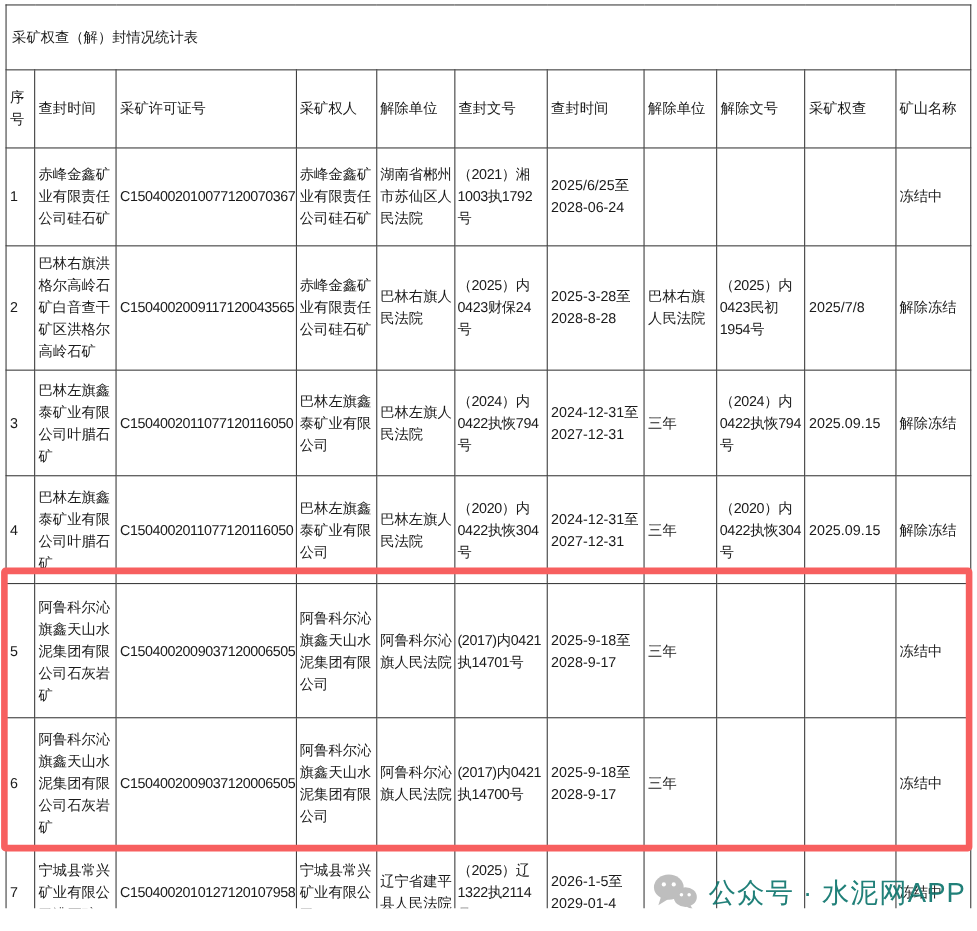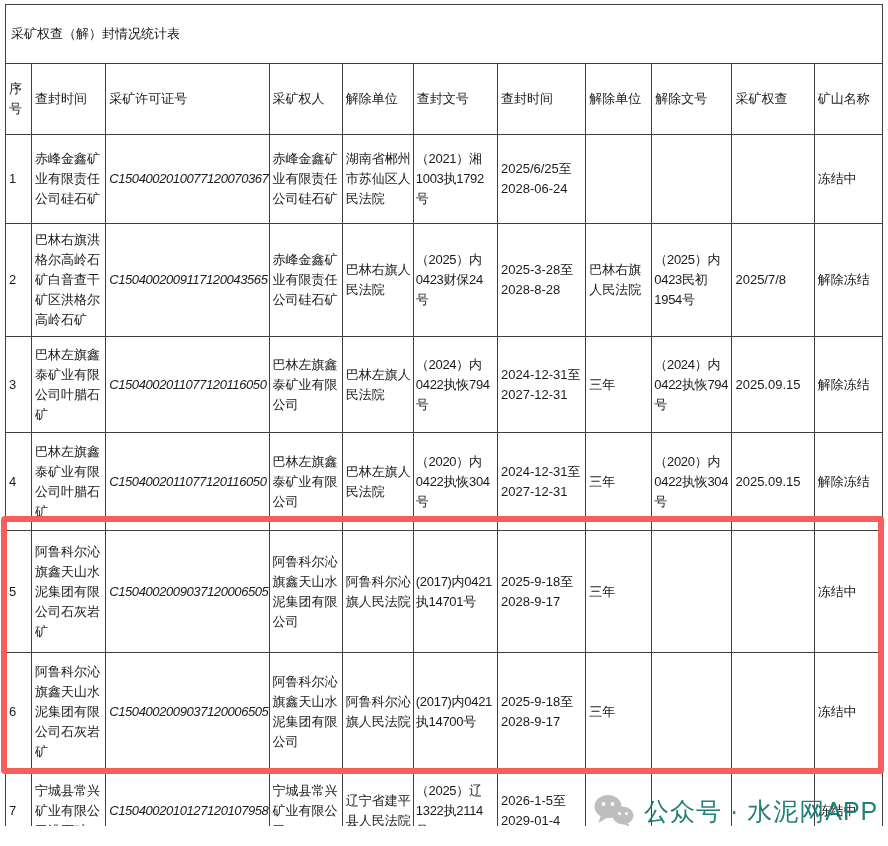--- a/index.html
+++ b/index.html
@@ -18,21 +18,21 @@
     padding:2px 2px 2px 3px;
     white-space:pre-line;word-break:break-all;overflow:hidden;
   }
   tr.title-row th{height:54px;padding-left:5px;white-space:nowrap;font-size:13px;}
   tr.header-row th{height:66px;}
   
   col.c1{width:26px}col.c2{width:74px}col.c3{width:163px}col.c4{width:73px}
   col.c5{width:71px}col.c6{width:84px}col.c7{width:88px}col.c8{width:66px}
   col.c9{width:80px}col.c10{width:82px}col.c11{width:68px}
   
-  table.seizure td:nth-child(3){white-space:nowrap;letter-spacing:-0.4px;font-style:italic;}
+  table.seizure td:nth-child(3){white-space:nowrap;letter-spacing:-0.4px;}
   table.seizure td:nth-child(6),
   table.seizure td:nth-child(9){letter-spacing:-0.3px;padding-left:2px;margin-top:13px;}
   
   tbody tr:nth-child(1){height:89px}
   tbody tr:nth-child(2){height:113px}
   tbody tr:nth-child(3){height:96px}
   tbody tr:nth-child(4){height:98px}
   tbody tr:nth-child(5){height:122px}
   tbody tr:nth-child(6){height:118px}
   tbody tr:nth-child(7){height:80px}

